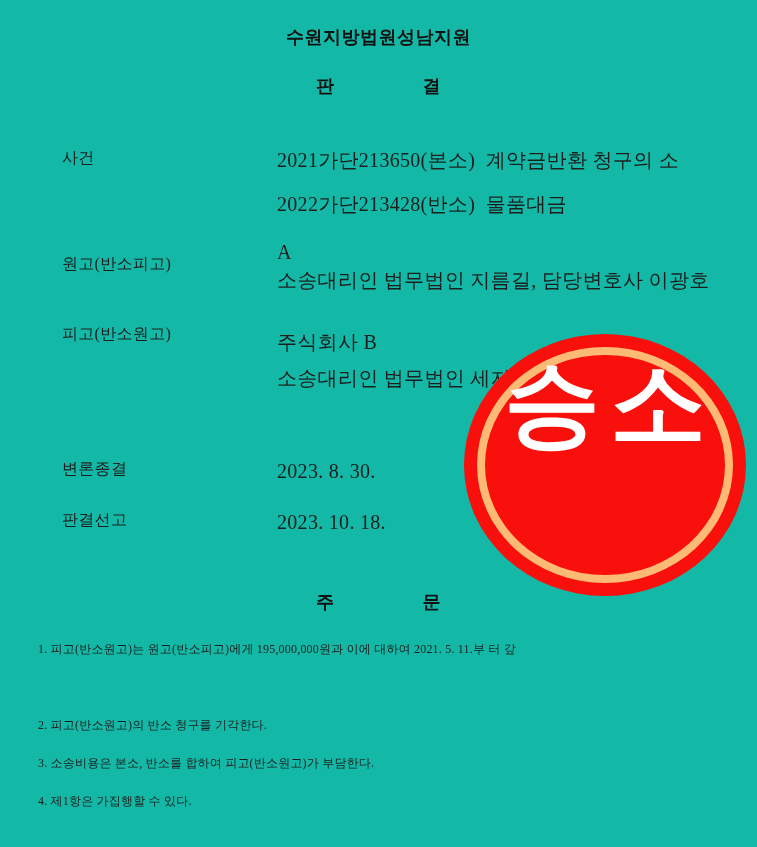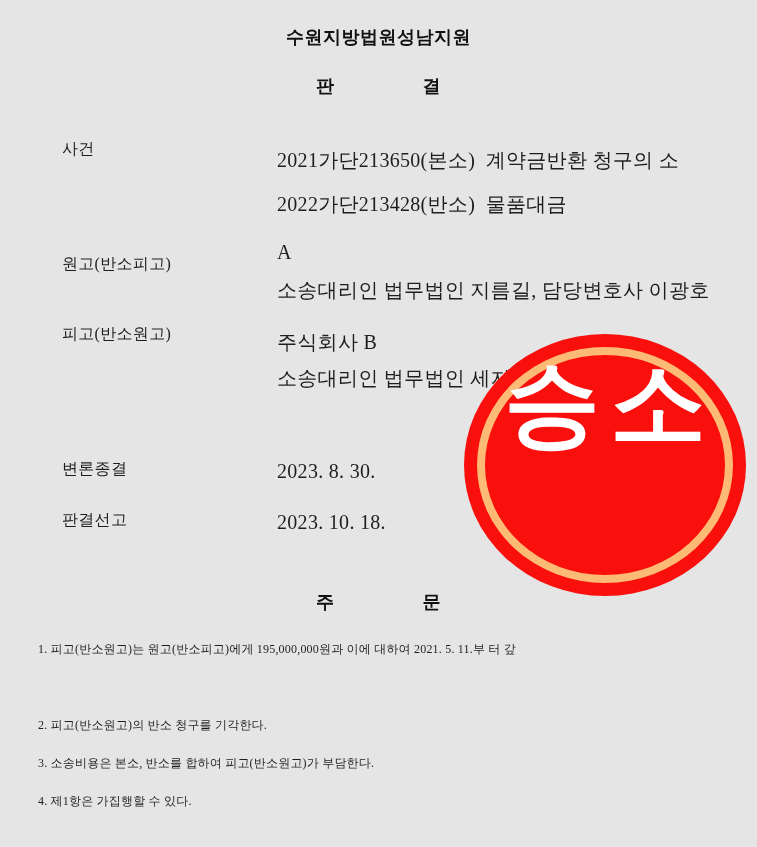--- a/index.html
+++ b/index.html
@@ -3,21 +3,21 @@
 <meta charset="utf-8">
 <style>
   html, body { margin: 0; padding: 0; }
   body {
     width: 757px; height: 847px;
     background: #ffffff;
     font-family: "Liberation Serif", "DejaVu Serif", serif;
     color: #1e1e1e;
     overflow: hidden;
   }
-  .page { position: relative; width: 757px; height: 847px; background: #e5e5e5; }
+  .page { position: relative; width: 757px; height: 847px; background: #14b8a6; }
   .abs { position: absolute; white-space: pre; line-height: 1.2; }
   .center { left: 0; width: 757px; text-align: center; }
   .h { font-weight: bold; font-size: 18px; letter-spacing: 0.5px; color: #111; }
   .heading-flex { display: flex; justify-content: center; gap: 88px; left: 0; width: 757px; }
   .field-label { left: 62px; font-size: 16px; letter-spacing: 0.3px; }
   .field-value { left: 277px; font-size: 20px; letter-spacing: 0.3px; }
   .order-line { left: 38px; font-size: 12px; letter-spacing: 0.2px; }
 
   .stamp {
     position: absolute;
@@ -53,29 +53,29 @@
 
 <div class="page">
 
   <div class="abs center h" style="top:27px">수원지방법원성남지원</div>
 
   <div class="abs heading-flex" style="top:76px">
     <span class="h">판</span>
     <span class="h">결</span>
   </div>
 
-  <div class="abs field-label" style="top:139px">사건</div>
+  <div class="abs field-label" style="top:148px">사건</div>
   <div class="abs field-value" style="top:148px">2021가단213650(본소)  계약금반환 청구의 소</div>
 
   <div class="abs field-value" style="top:192px">2022가단213428(반소)  물품대금</div>
 
   <div class="abs field-label" style="top:254px">원고(반소피고)</div>
   <div class="abs field-value" style="top:240px">A</div>
 
-  <div class="abs field-value" style="top:278px">소송대리인 법무법인 지름길, 담당변호사 이광호</div>
+  <div class="abs field-value" style="top:268px">소송대리인 법무법인 지름길, 담당변호사 이광호</div>
 
   <div class="abs field-label" style="top:324px">피고(반소원고)</div>
   <div class="abs field-value" style="top:330px">주식회사 B</div>
 
   <div class="abs field-value" style="top:366px">소송대리인 법무법인 세지원, 담당변호사</div>
 
 
   <div class="abs field-label" style="top:459px">변론종결</div>
   <div class="abs field-value" style="top:459px">2023. 8. 30.</div>
 

